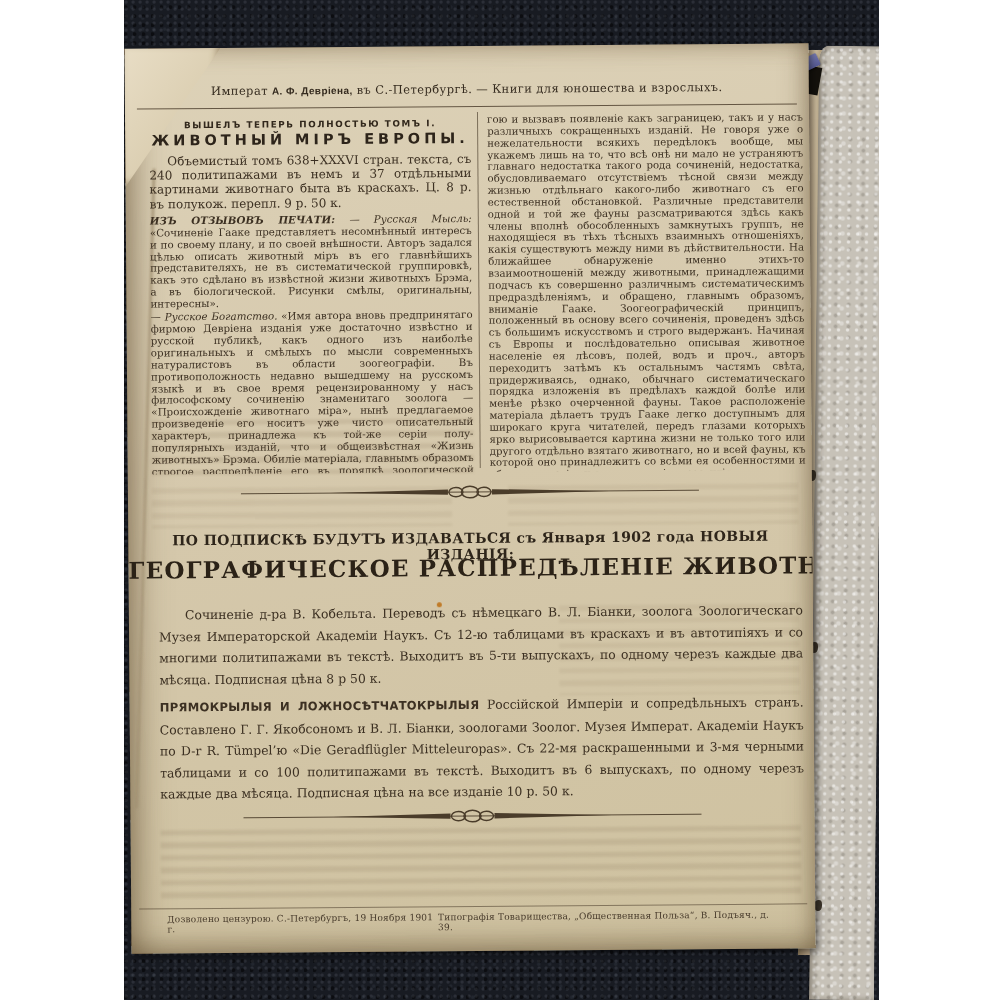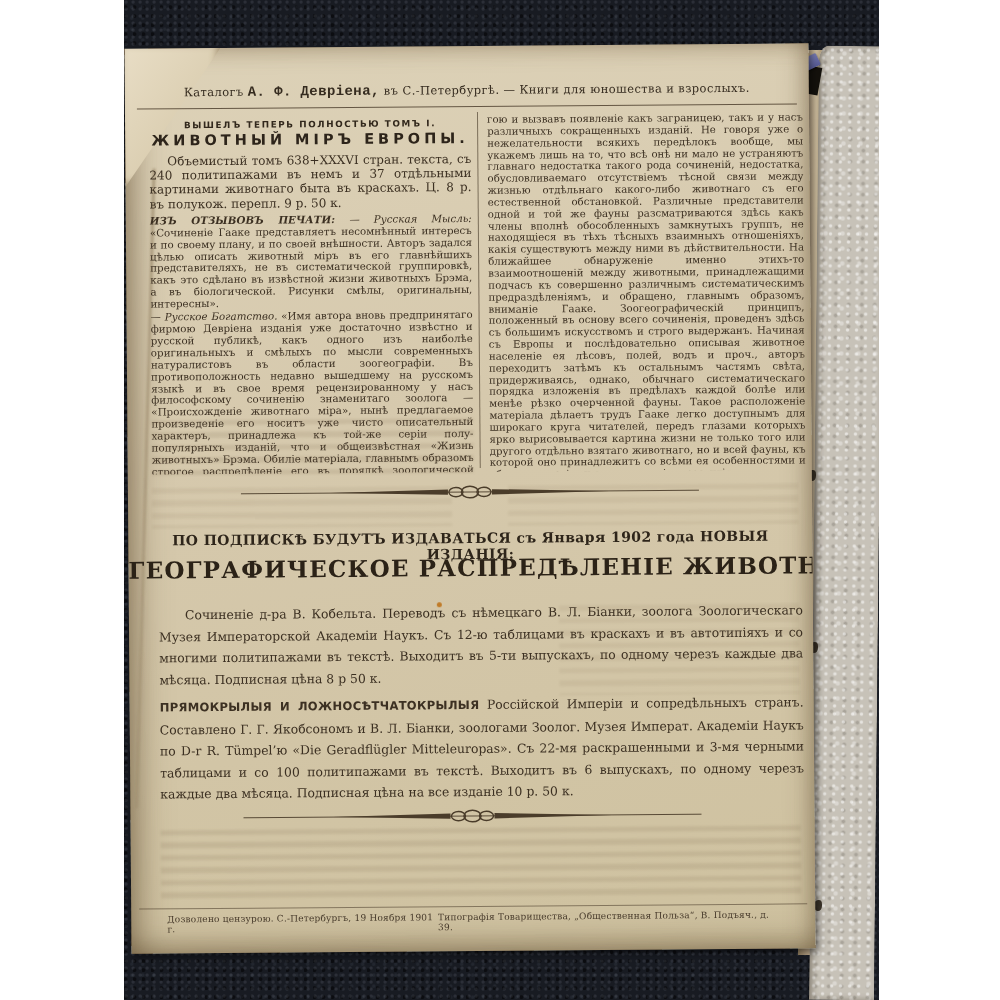--- a/index.html
+++ b/index.html
@@ -44,21 +44,21 @@
       inset 0 16px 24px -16px rgba(120,95,60,.35),
       2px 3px 9px rgba(0,0,0,.55);
     color:#3c3022;overflow:hidden;}
   .crease{position:absolute;left:0;top:0;width:96px;height:138px;
     clip-path:polygon(0 0,100% 0,0 100%);
     background:linear-gradient(128deg,#e8ddc5,#d8cbad 70%);
     box-shadow:inset -4px -4px 7px rgba(110,88,55,.5);}
   .side-fold{position:absolute;left:16px;top:120px;width:3px;height:640px;background:linear-gradient(to bottom,rgba(110,88,55,.4),rgba(110,88,55,.12));filter:blur(1px);transform:rotate(2deg);}
   
   .hdr{position:absolute;left:0;top:36px;width:100%;text-align:center;font-size:11.5px;letter-spacing:.4px;color:#352b1f;}
-  .hdr b{font-family:Liberation Mono, monospace;font-size:14px;}
+  .hdr b{font-family:Liberation Sans, sans-serif;font-size:10px;}
   .hdr-rule{position:absolute;left:12px;top:60px;width:660px;height:1px;background:rgba(60,46,30,.75);}
   
   .col-rule{position:absolute;left:352px;top:66px;width:1px;height:356px;background:rgba(60,46,30,.6);}
   .col{position:absolute;top:68px;height:358px;overflow:hidden;text-align:justify;}
   .col.left{left:24px;width:322px;}
   .col.right{left:362px;width:316px;}
   .pretitle{text-align:center;font-family:"DejaVu Sans",sans-serif;font-weight:bold;font-size:8.8px;letter-spacing:1.6px;margin:4px 0 2px;color:#32281c;}
   .vtitle{text-align:center;font-family:"DejaVu Sans",sans-serif;font-weight:bold;font-size:14.5px;letter-spacing:4px;margin:2px 0 6px;color:#2d241a;}
   .intro{font-size:12px;line-height:14.2px;margin:0 0 4px;text-indent:18px;}
   .rev{font-size:10.3px;line-height:11.9px;margin:0;}
@@ -100,21 +100,21 @@
     <div class="stitch" style="left:684px;top:470px;"></div>
     <div class="stitch" style="left:686px;top:642px;"></div>
     <div class="stitch" style="left:690px;top:900px;"></div>
 
     <div class="page">
       <div class="crease"></div>
 
       <div class="side-fold"></div>
 
       <div class="hdr">
-        <span>Каталогъ </span><b>А. Ф. Девріена,</b><span> въ С.-Петербургѣ. — Книги для юношества и взрослыхъ.</span>
+        <span>Императ </span><b>А. Ф. Девріена,</b><span> въ С.-Петербургѣ. — Книги для юношества и взрослыхъ.</span>
       </div>
       <div class="hdr-rule"></div>
       <div class="col-rule"></div>
 
       <div class="col left">
         <div class="pretitle">ВЫШЕЛЪ ТЕПЕРЬ ПОЛНОСТЬЮ ТОМЪ I.</div>
         <div class="vtitle">ЖИВОТНЫЙ МІРЪ ЕВРОПЫ.</div>
         <p class="intro">Объемистый томъ 638+XXXVI стран. текста, съ 240 политипажами въ немъ и 37 отдѣльными картинами животнаго быта въ краскахъ. Ц. 8 р. въ полукож. перепл. 9 р. 50 к.</p>
         <p class="rev"><span class="lead">ИЗЪ ОТЗЫВОВЪ ПЕЧАТИ: </span><span class="src">— Русская Мысль: </span><span>«Сочиненіе Гааке представляетъ несомнѣнный интересъ и по своему плану, и по своей внѣшности. Авторъ задался цѣлью описать животный міръ въ его главнѣйшихъ представителяхъ, не въ систематической группировкѣ, какъ это сдѣлано въ извѣстной жизни животныхъ Брэма, а въ біологической. Рисунки смѣлы, оригинальны, интересны».</span></p>
         <p class="rev"><span class="src">— Русское Богатство. </span><span>«Имя автора вновь предпринятаго фирмою Девріена изданія уже достаточно извѣстно и русской публикѣ, какъ одного изъ наиболѣе оригинальныхъ и смѣлыхъ по мысли современныхъ натуралистовъ въ области зоогеографіи. Въ противоположность недавно вышедшему на русскомъ языкѣ и въ свое время рецензированному у насъ философскому сочиненію знаменитаго зоолога — «Происхожденіе животнаго міра», нынѣ предлагаемое произведеніе его носитъ уже чисто описательный характеръ, принадлежа къ той-же серіи полу-популярныхъ изданій, что и общеизвѣстная «Жизнь животныхъ» Брэма. Обиліе матеріала, главнымъ образомъ строгое распредѣленіе его въ порядкѣ зоологической системы, дѣлаютъ, однако, послѣднюю совершенно неудовлетворительною для систематическаго чтенія, заставляя пользоваться ею скорѣе лишь какъ справочною кни-</span></p>

